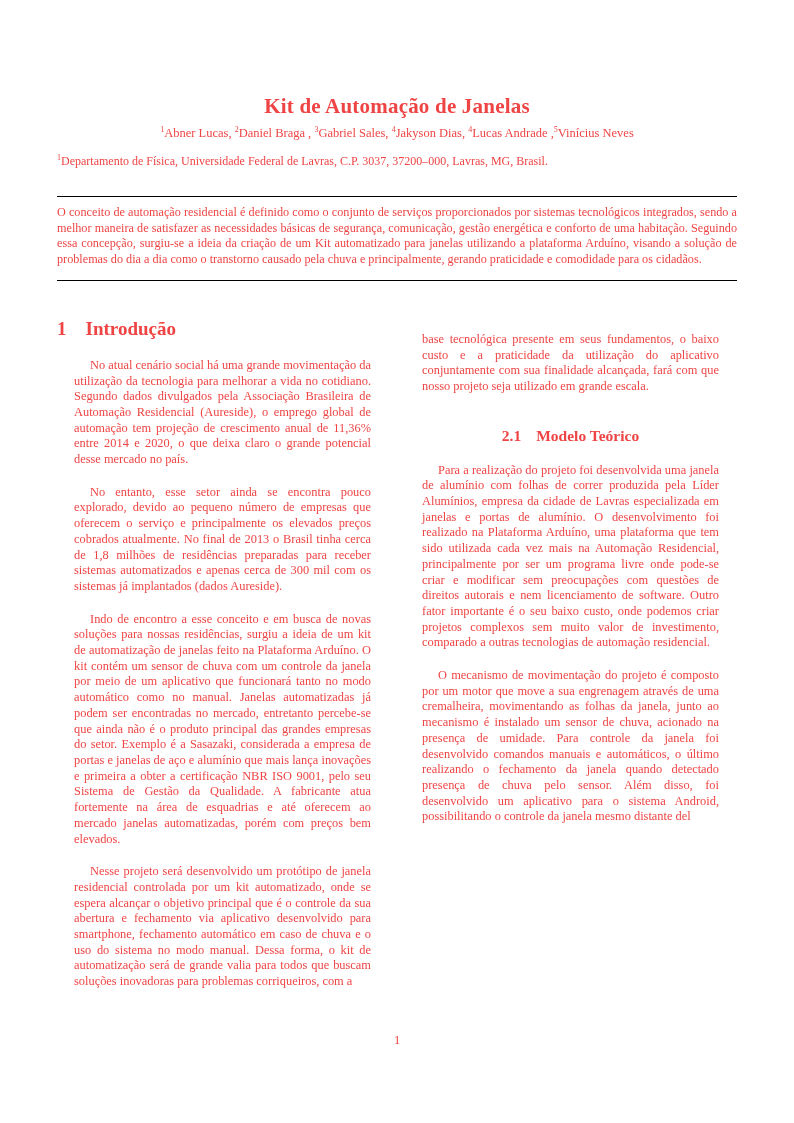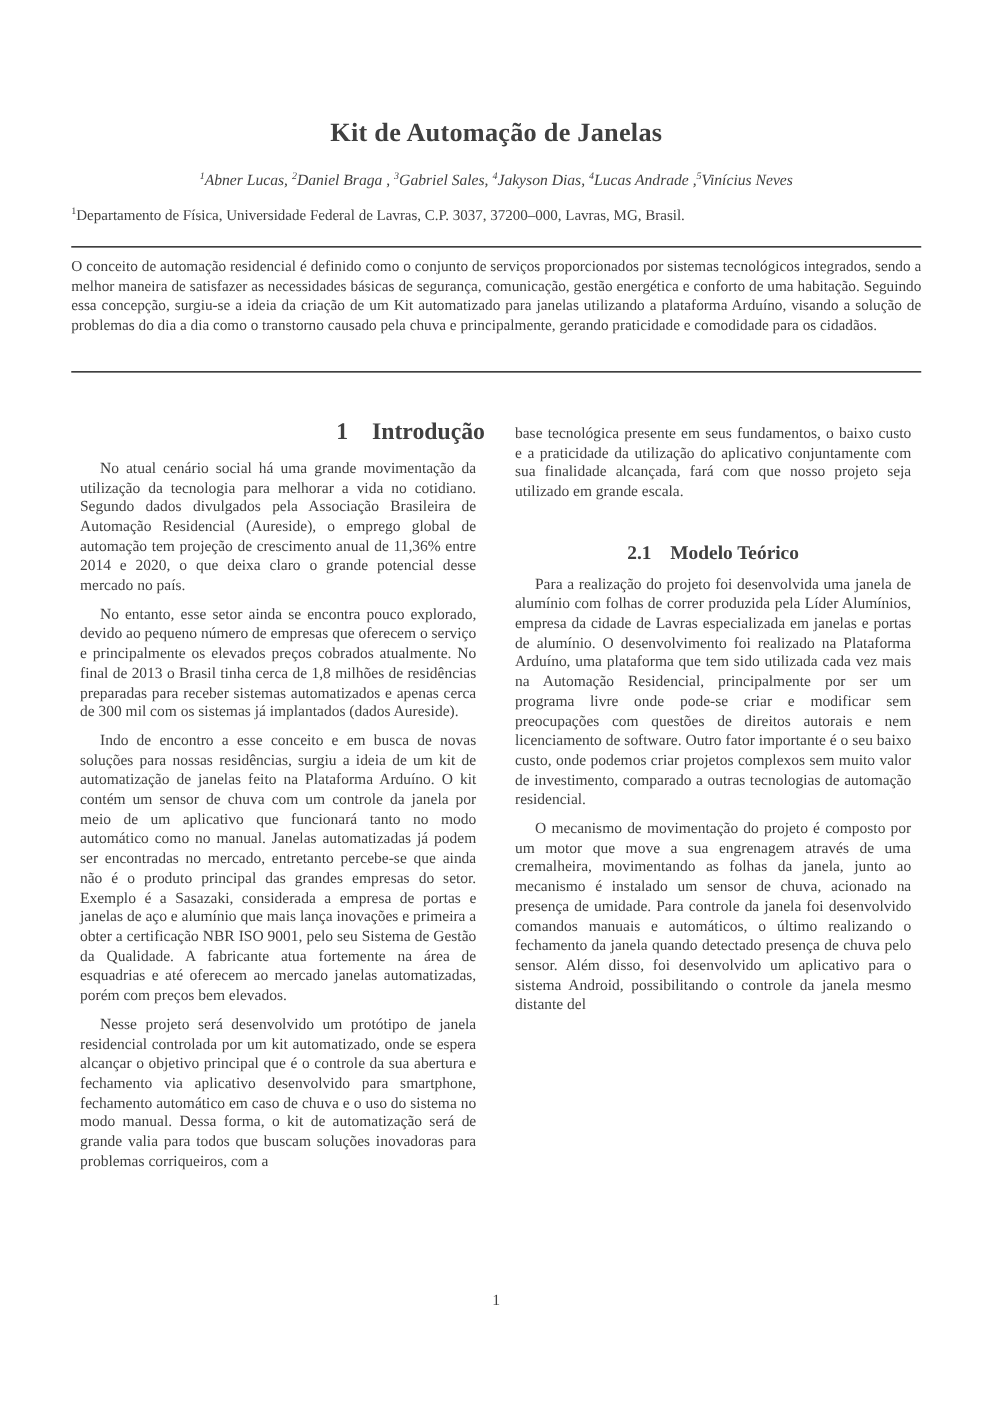--- a/index.html
+++ b/index.html
@@ -6,65 +6,64 @@
     margin: 0;
     padding: 0;
     background: #ffffff;
   }
   .page {
     position: relative;
     width: 794px;
     height: 1123px;
     margin: 0 auto;
     background: #ffffff;
-    color: #404040;
+    color: #ef4444;
     font-family: "Liberation Serif", "DejaVu Serif", serif;
     box-sizing: border-box;
     padding: 94px 57px 0 57px;
     overflow: hidden;
   }
   
   .doc-title {
     text-align: center;
     font-size: 21px;
     font-weight: bold;
     line-height: 25px;
     letter-spacing: 0.2px;
   }
   .authors-line {
     text-align: center;
     font-size: 12.5px;
     line-height: 16px;
-    margin-top: 17px;
+    margin-top: 6px;
     white-space: nowrap;
-    font-style: italic;
   }
   .authors-line sup, .affil-line sup {
     font-size: 8px;
     line-height: 0;
   }
   .affiliations {
     text-align: left;
     font-size: 12px;
     line-height: 19px;
     margin-top: 11px;
   }
   .date-line {
     text-align: center;
     font-style: italic;
     font-size: 12.5px;
     line-height: 16px;
     margin-top: 7px;
   }
   
   .abstract {
-    margin-top: 15px;
+    margin-top: 25px;
     border-top: 1.4px solid #000;
     border-bottom: 1.4px solid #000;
-    padding: 8px 0 28px 0;
+    padding: 8px 0 12px 0;
   }
   .abstract p {
     margin: 0;
     font-size: 12.2px;
     line-height: 15.7px;
     text-align: justify;
     hyphens: auto;
     -webkit-hyphens: auto;
   }
   
@@ -75,33 +74,33 @@
   }
   .col {
     width: 331px;
     font-size: 12.4px;
     line-height: 15.7px;
     text-align: justify;
     hyphens: auto;
     -webkit-hyphens: auto;
   }
   .col p {
-    margin: 7px;
+    margin: 17px;
     text-indent: 16px;
     font-family: Liberation Serif, serif;
   }
   .col p.noindent {
     text-indent: 0;
   }
   h2.section {
     font-size: 19px;
     line-height: 24px;
     font-weight: bold;
     margin: 2px 0 9px 0;
-    text-align: right;
+    text-align: left;
   }
   h3.subsection {
     font-size: 15.5px;
     line-height: 20px;
     font-weight: bold;
     margin: 31px 0 0 0;
     text-align: center;
   }
   .sec-num { display: inline-block; }
   h2.section .sec-num { margin-right: 19px; }

